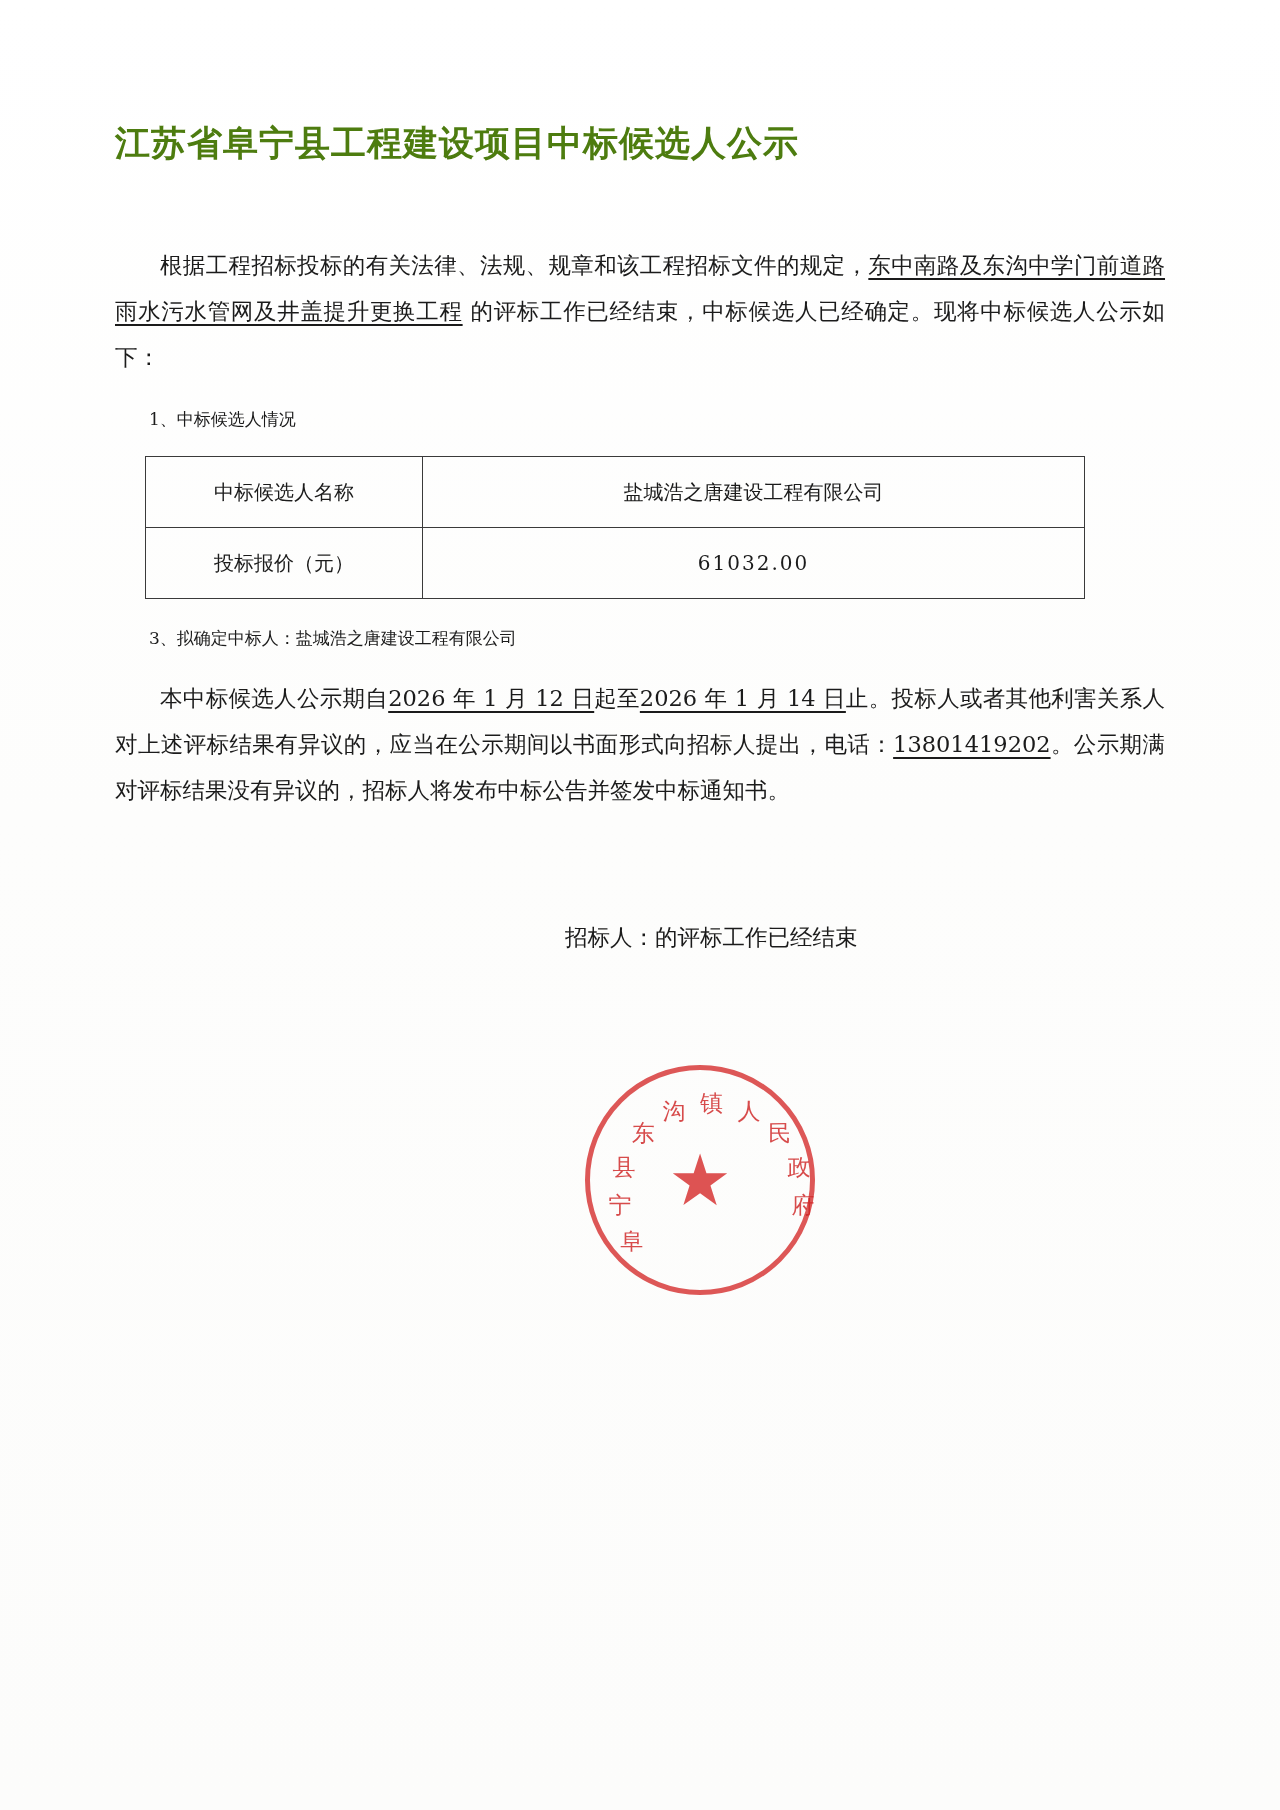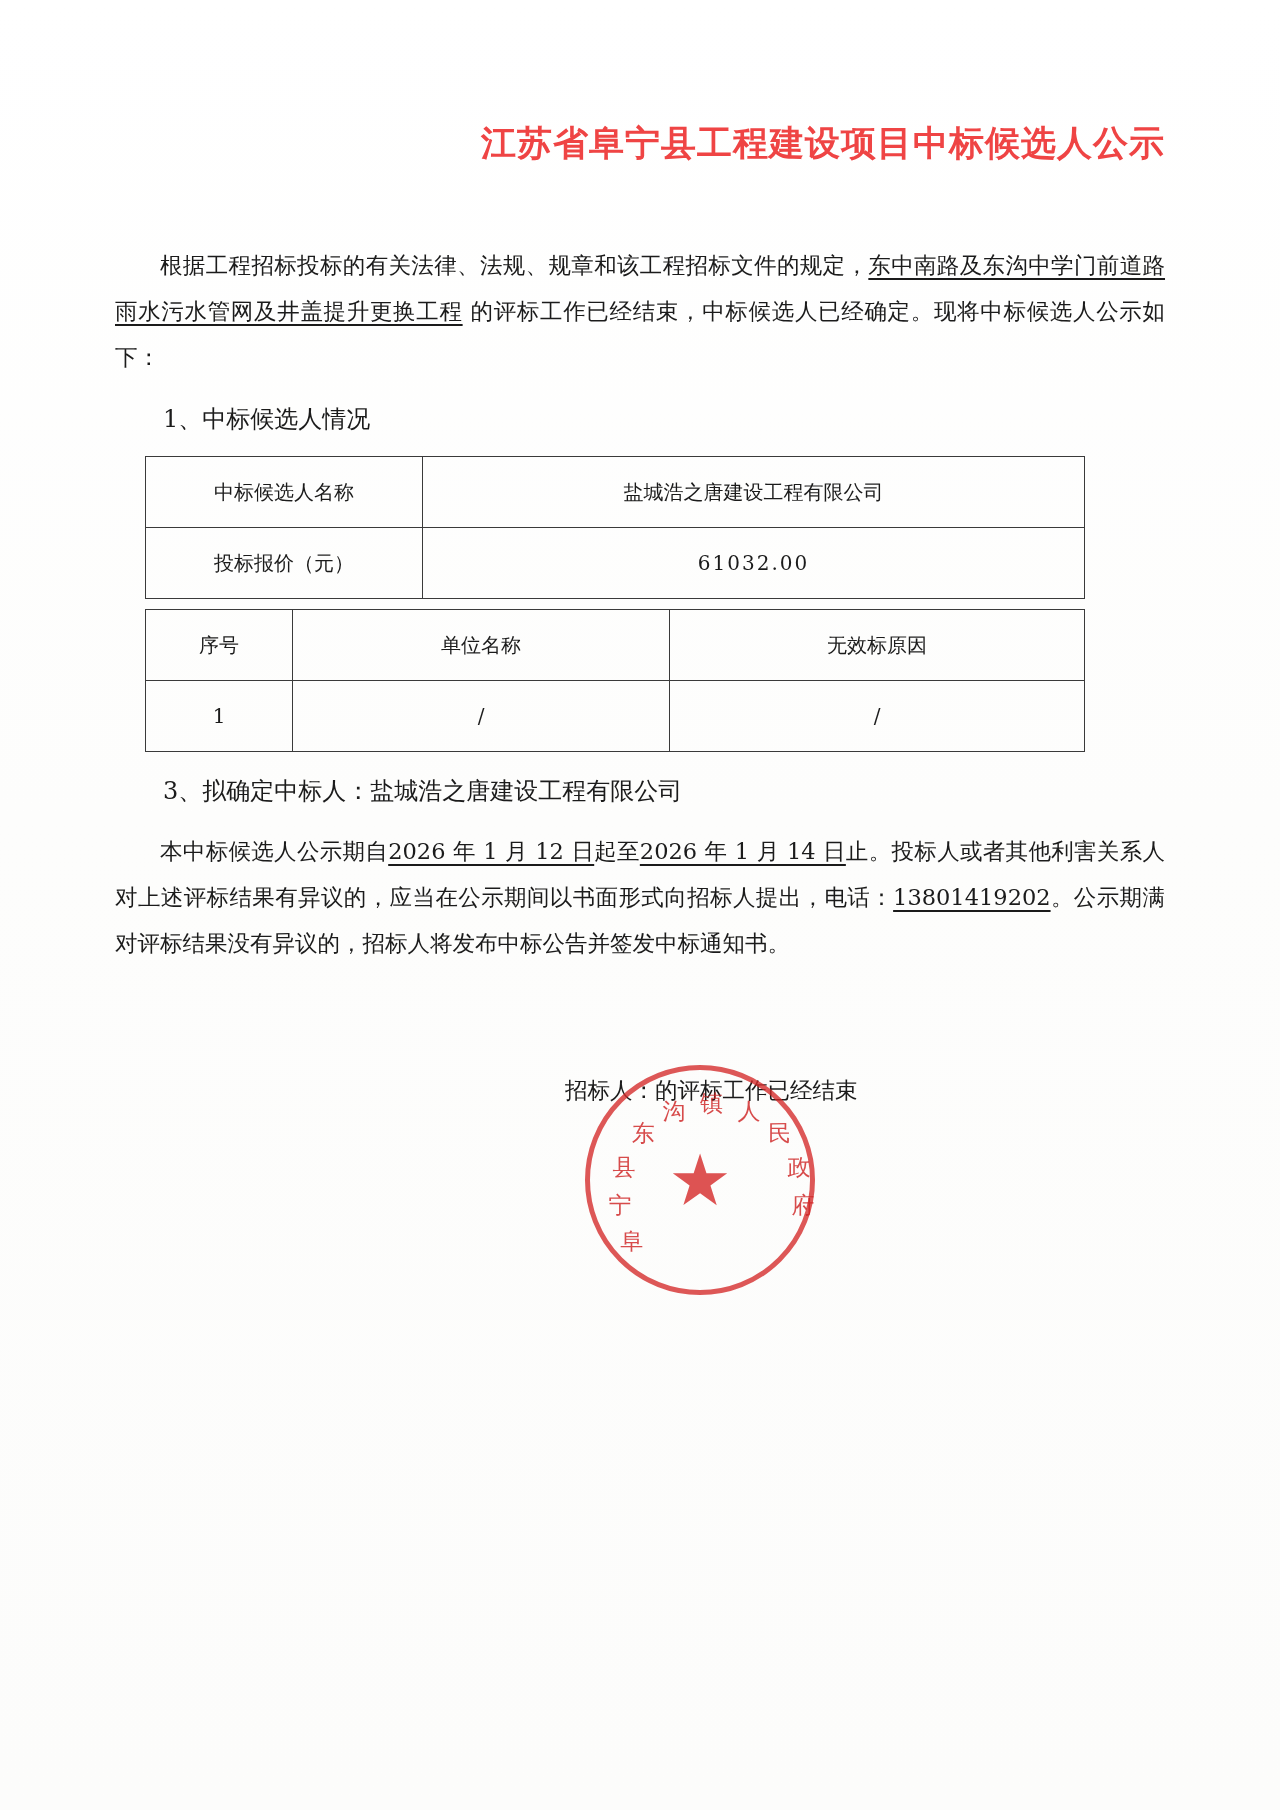--- a/index.html
+++ b/index.html
@@ -30,42 +30,42 @@
     background: linear-gradient(180deg,#ffffff 0%,#fdfdfc 45%,#fcfcfb 100%);
     pointer-events: none;
   }
   .content {
     position: absolute;
     left: 115px;
     top: 120px;
     width: 1050px;
   }
   .doc-title {
-    text-align: right;
+    text-align: left;
     font-family: "DejaVu Sans", "Liberation Sans", sans-serif;
     font-weight: bold;
     font-size: 35px;
     letter-spacing: 1px;
-    color: #ef4444;
+    color: #4d7c0f;
     margin: 0 0 75px 0;
   }
   p.para {
     font-size: 22.5px;
     line-height: 46px;
     text-align: justify;
     margin: 0 0 6px 0;
     text-indent: 2em;
     color: #1b1b1b;
   }
   .u {
     text-decoration: underline;
     text-underline-offset: 5px;
   }
   .section-head {
-    font-size: 24px;
+    font-size: 17px;
     line-height: 46px;
     margin: 16px 0 14px 0;
     text-indent: 2em;
     color: #1b1b1b;
   }
   table.doc-table {
     border-collapse: collapse;
     width: 940px;
     margin: 10px 0 10px 30px;
     table-layout: fixed;
@@ -163,36 +163,20 @@
           <td>盐城浩之唐建设工程有限公司</td>
         </tr>
         <tr>
           <td class="label">投标报价（元）</td>
           <td class="num">61032.00</td>
         </tr>
       </tbody>
     </table>
 
 
-    <table class="doc-table invalid">
-      <thead>
-        <tr>
-          <th class="col-no">序号</th>
-          <th class="col-unit">单位名称</th>
-          <th class="col-reason">无效标原因</th>
-        </tr>
-      </thead>
-      <tbody>
-        <tr>
-          <td>1</td>
-          <td>/</td>
-          <td>/</td>
-        </tr>
-      </tbody>
-    </table>
 
     <div class="section-head">3、拟确定中标人：盐城浩之唐建设工程有限公司</div>
 
     <p class="para tail">
       <span>本中标候选人公示期自</span><span class="u">2026 年 1 月 12 日</span><span>起至</span><span class="u">2026 年 1 月 14 日</span><span>止。投标人或者其他利害关系人对上述评标结果有异议的，应当在公示期间以书面形式向招标人提出，电话：</span><span class="u">13801419202</span><span>。公示期满对评标结果没有异议的，招标人将发布中标公告并签发中标通知书。</span>
     </p>
 
     <div class="sign-block">
       <div class="sign-line">
         <span>招标人：</span><span>的评标工作已经结束</span>

